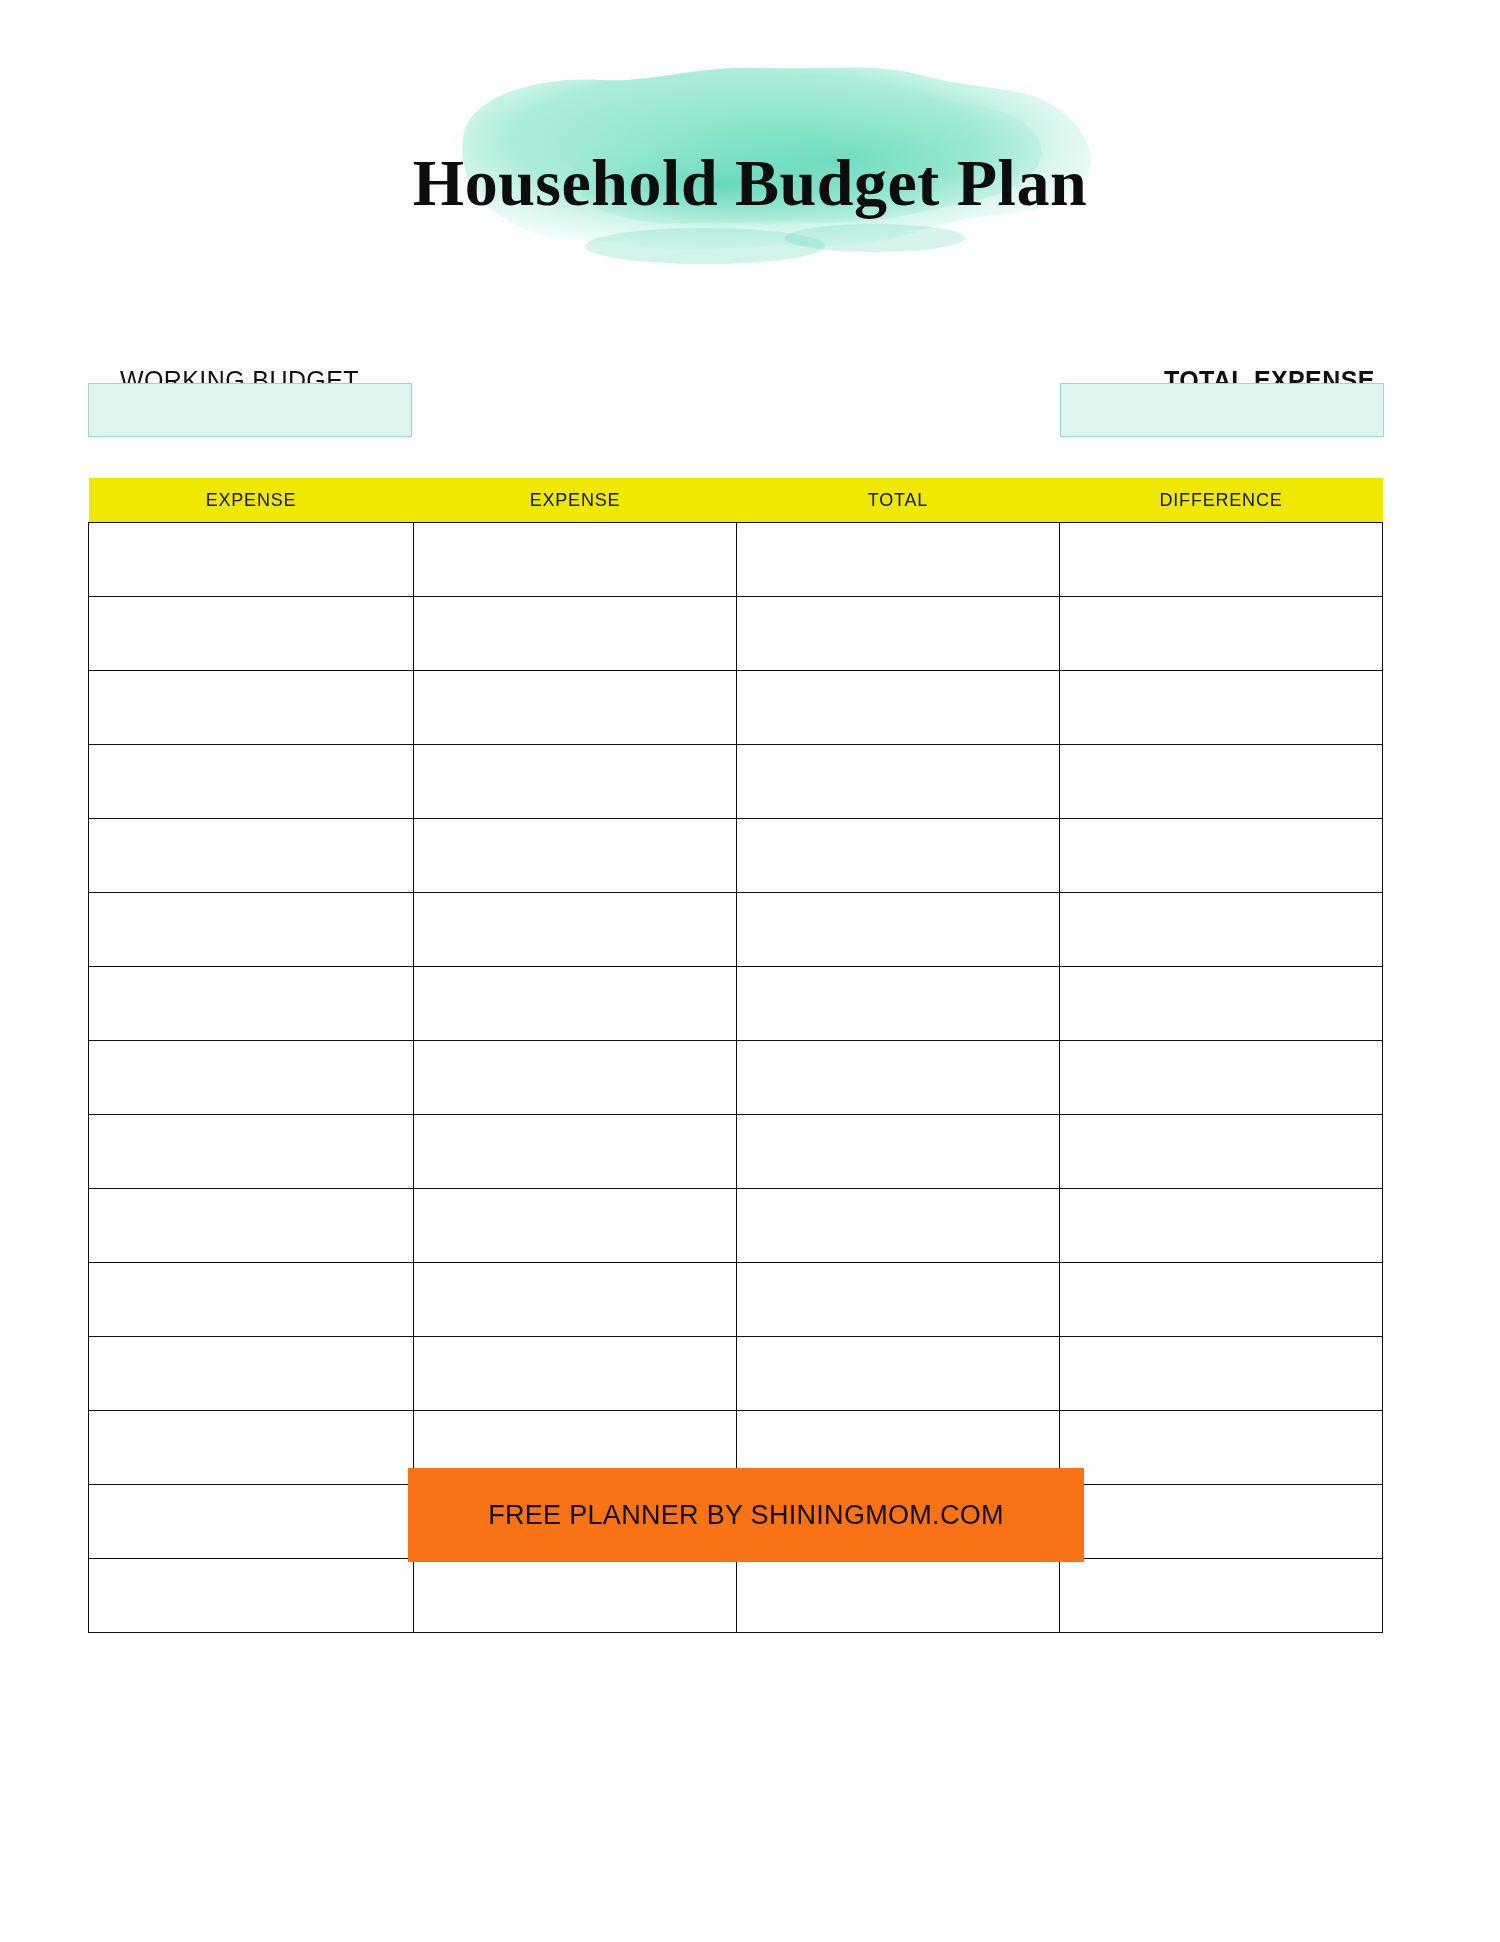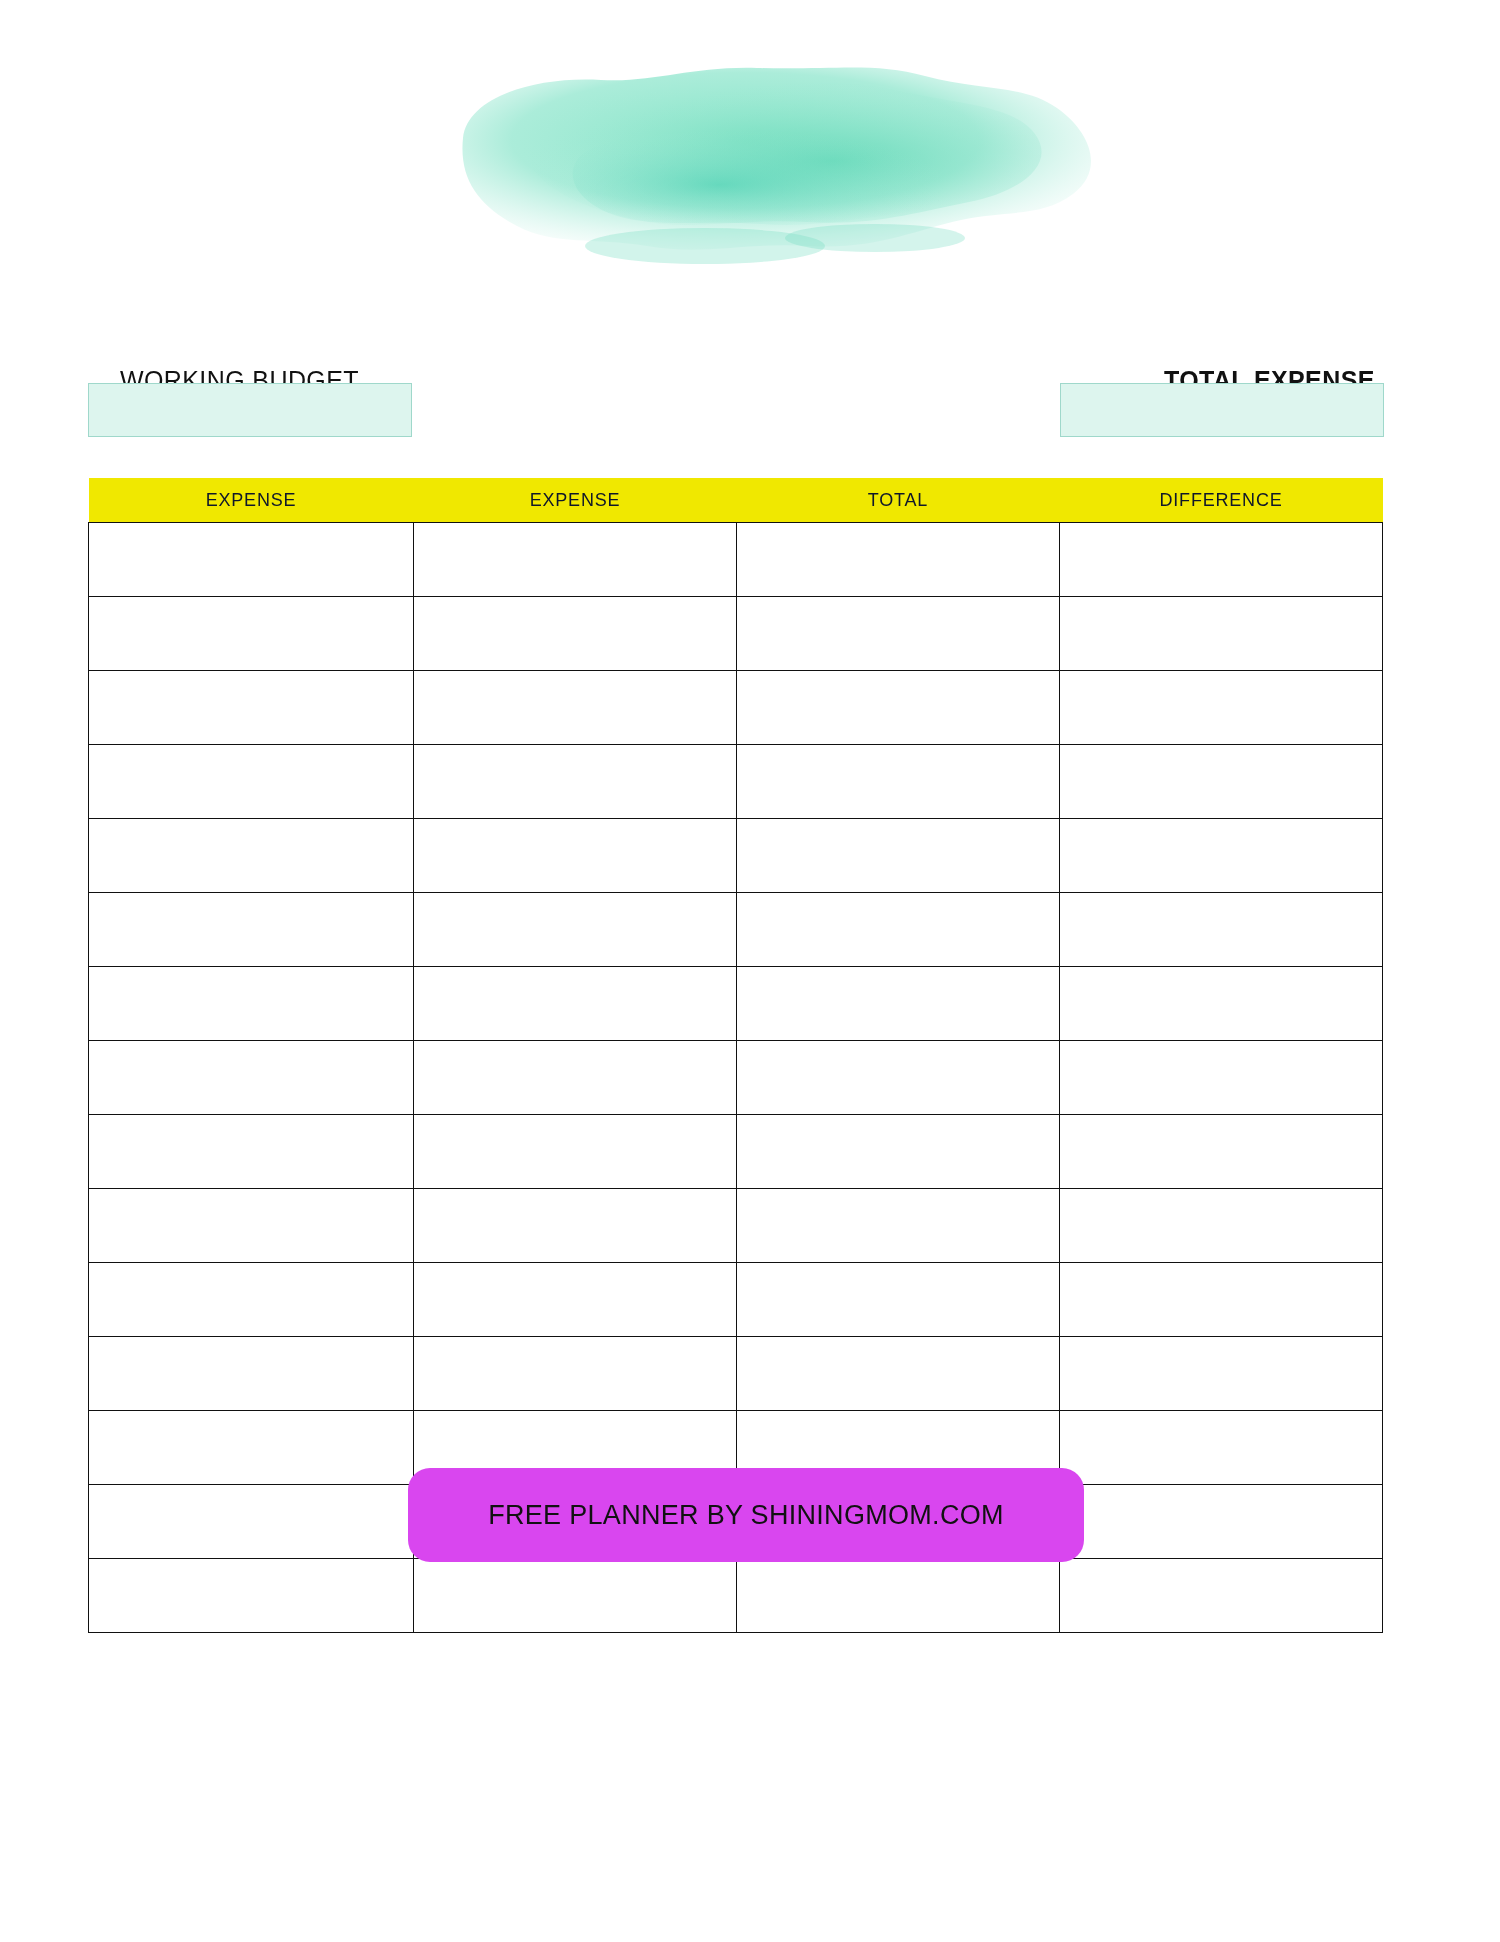--- a/index.html
+++ b/index.html
@@ -92,28 +92,27 @@
   .col-3 { width: 323px; }
   .col-4 { width: 323px; }
 
   
   .footer-badge {
     position: absolute;
     left: 408px;
     top: 1468px;
     width: 676px;
     height: 94px;
-    background: #d946ef;
+    background: #f97316;
     display: flex;
     align-items: center;
     justify-content: center;
     font-size: 27px;
     color: #111111;
     letter-spacing: 0.3px;
-    border-radius: 22px;
   }
 </style>
 </head>
 <body>
 
 <div class="title-wrap">
   <svg class="watercolor" viewBox="0 0 705 205" xmlns="http://www.w3.org/2000/svg">
     <defs>
       <radialGradient id="g1" cx="45%" cy="40%" r="62%">
         <stop offset="0%" stop-color="#7fe3c4" stop-opacity="0.95"></stop>
@@ -128,20 +127,21 @@
         <stop offset="0%" stop-color="#43ceb0" stop-opacity="0.55"></stop>
         <stop offset="100%" stop-color="#9fe9d6" stop-opacity="0.0"></stop>
       </radialGradient>
     </defs>
     <path fill="url(#g1)" d="M58,78 C62,38 128,16 196,20 C250,23 286,6 352,8 C430,10 470,2 520,16 C575,31 618,24 652,48 C686,72 700,110 668,134 C636,158 600,150 556,160 C510,170 470,190 404,186 C340,182 300,196 242,186 C188,177 150,186 112,166 C72,145 54,118 58,78 Z"></path>
     <path fill="url(#g2)" d="M120,60 C150,30 220,34 290,30 C370,26 430,16 490,30 C550,44 608,44 630,74 C652,104 616,132 564,142 C512,152 470,166 402,162 C334,158 286,172 232,160 C180,148 142,132 126,106 C112,84 108,72 120,60 Z"></path>
     <path fill="url(#g3)" d="M175,96 C200,74 260,74 320,70 C390,66 440,60 492,70 C544,80 580,88 586,108 C592,128 556,146 506,152 C456,158 414,168 356,164 C298,160 252,168 212,156 C176,145 156,118 175,96 Z"></path>
     <ellipse cx="300" cy="186" rx="120" ry="18" fill="#7fe0c6" opacity="0.35"></ellipse>
     <ellipse cx="470" cy="178" rx="90" ry="14" fill="#6fdcbf" opacity="0.30"></ellipse>
   </svg>
+  <div class="page-title">Household Budget Plan</div>
 </div>
 
 <div class="field-label" id="working-budget-label">WORKING BUDGET</div>
 <div class="field-box" id="working-budget-box"></div>
 
 <div class="field-label" id="total-expense-label">TOTAL EXPENSE</div>
 <div class="field-box" id="total-expense-box"></div>
 
 <table class="table">
   <colgroup>

